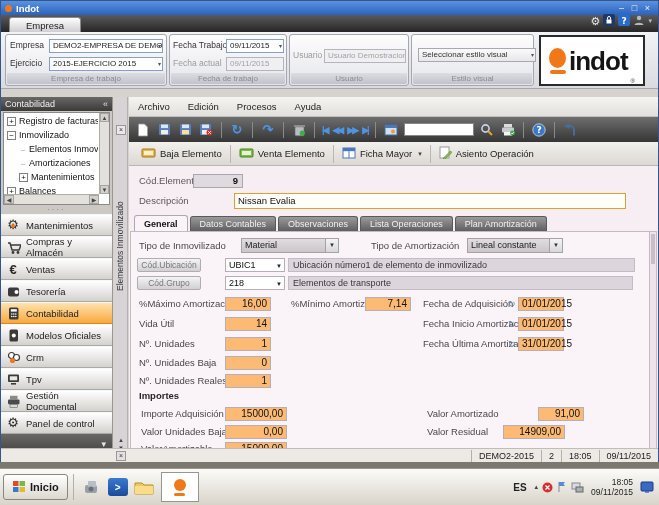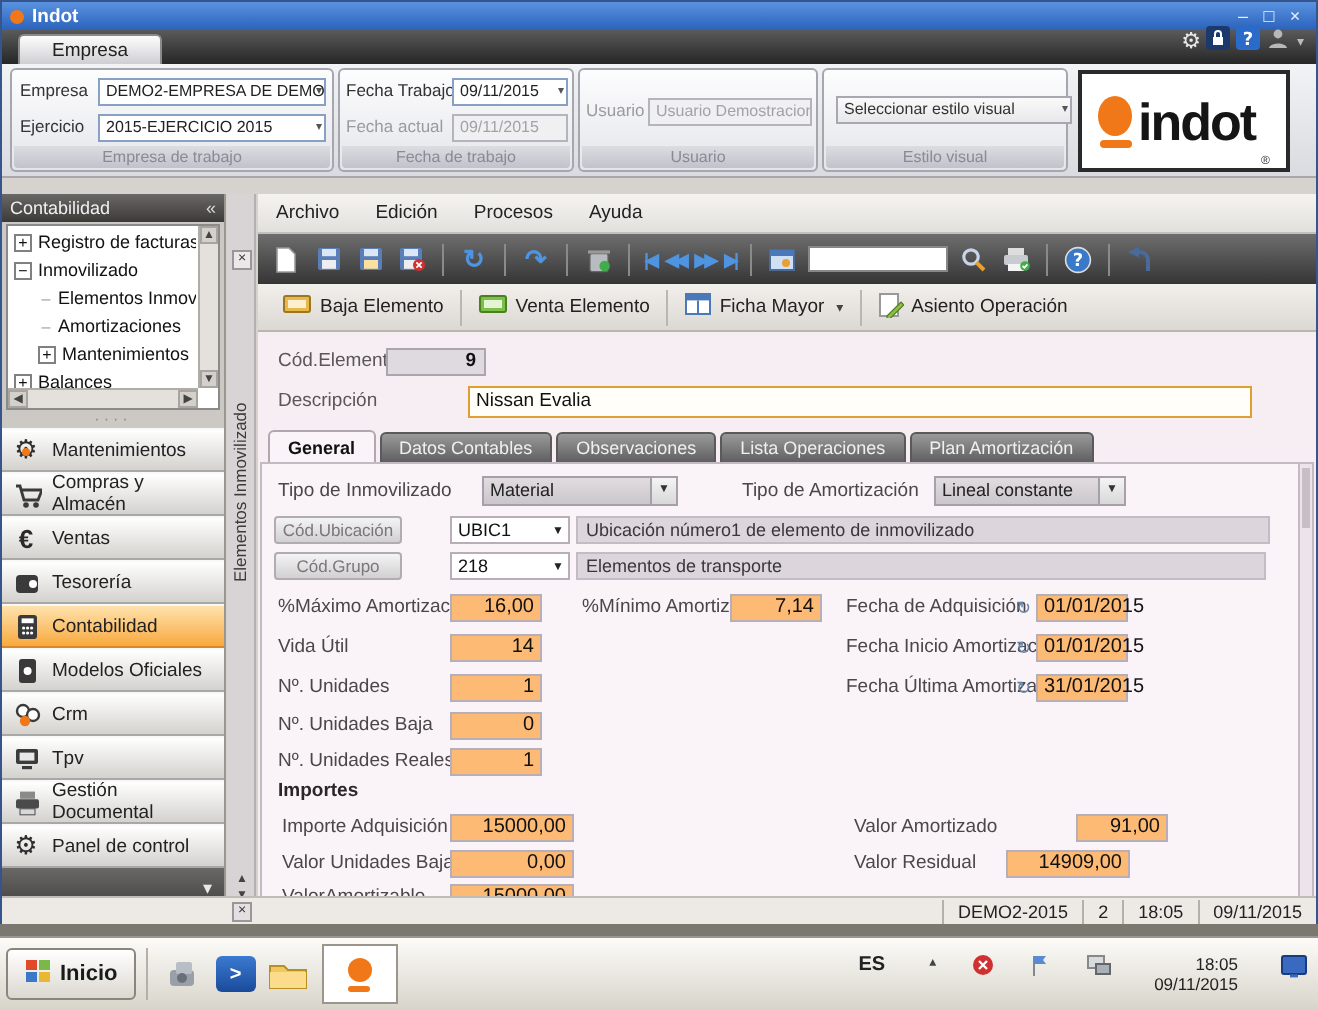--- a/index.html
+++ b/index.html
@@ -151,21 +151,21 @@
   .startbtn { height:26px; display:flex; align-items:center; gap:4px; padding:0 8px; background:linear-gradient(#ffffff,#dcd8d0);
     border:1px solid #8a867e; border-radius:3px; font-size:11px; font-weight:bold; color:#1a1a1a; }
   .tsep { width:1px; height:26px; background:#b4b0a8; margin:0 5px; }
   .qlicon { width:26px; height:26px; display:flex; align-items:center; justify-content:center; }
   .psq { width:20px; height:18px; background:linear-gradient(#3a7ad0,#1a4a9a); border-radius:3px; color:#fff;
     font-size:10px; font-weight:bold; display:flex; align-items:center; justify-content:center; }
   .taskapp { width:38px; height:30px; background:#fff; border:1px solid #9a968e; display:flex; flex-direction:column;
     align-items:center; justify-content:center; gap:2px; margin-left:4px; }
   .ta-dot { width:12px; height:12px; border-radius:50%; background:#f07818; }
   .ta-bar { width:11px; height:3px; border-radius:2px; background:#f07818; }
-  .tray { margin-left:auto; display:flex; align-items:flex-start; gap:18px; padding-right:2px; }
+  .tray { margin-left:auto; display:flex; align-items:center; gap:4px; padding-right:2px; }
   .lang { font-size:10px; font-weight:bold; color:#222; padding:0 4px; }
   .trayico { display:flex; align-items:center; }
   .clock { font-size:8.5px; color:#222; text-align:right; line-height:10px; padding:0 3px; }
   .chev-up { font-size:7px; color:#444; }
 </style>
 </head>
 <body>
 
 <div class="desktop">
 <div class="app-window">

